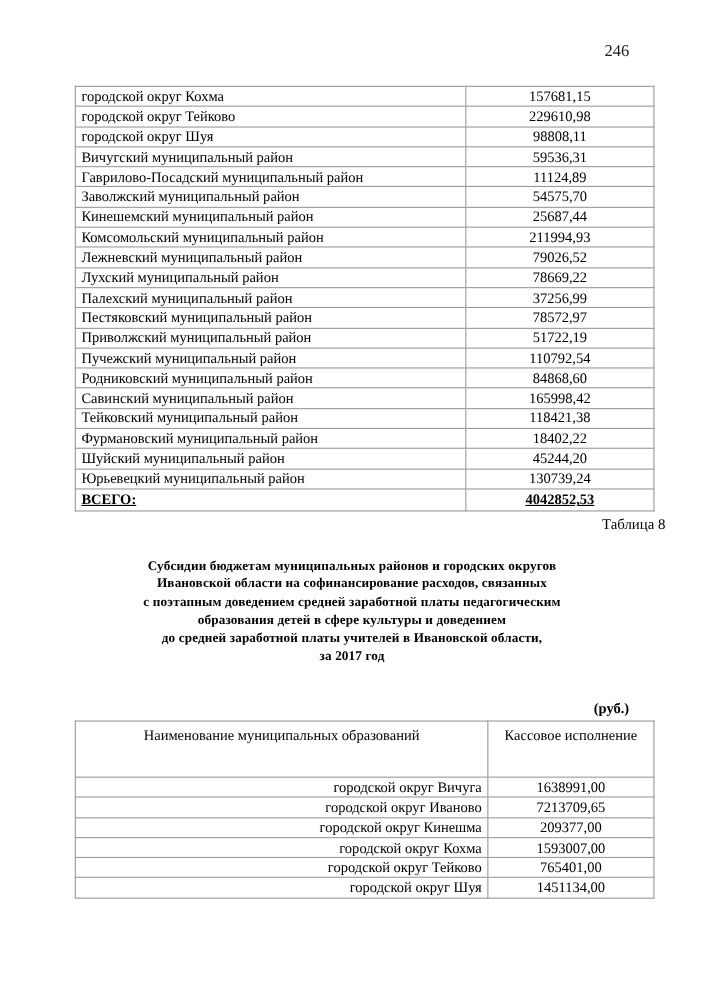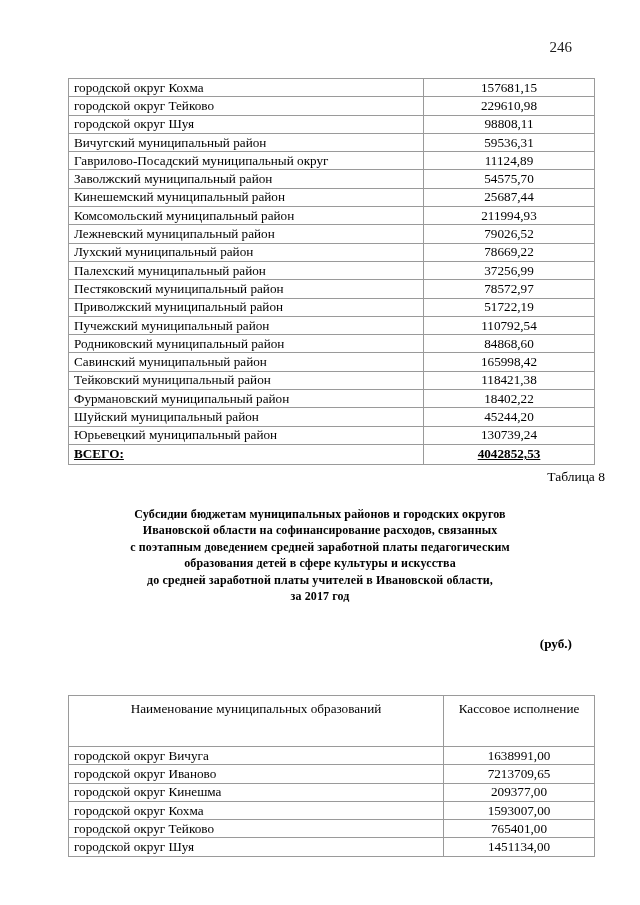--- a/index.html
+++ b/index.html
@@ -91,24 +91,24 @@
     top: 636px;
     left: 0;
     width: 572px;
     text-align: right;
     font-size: 13.2px;
     line-height: 16px;
     font-weight: bold;
   }
 
   
-  #table-subsidies-education-2017 { top: 655px; margin-top: 40px; }
+  #table-subsidies-education-2017 { top: 655px; }
   #table-subsidies-education-2017 th.name-header { width: 364px; text-align: center; height: 45px; vertical-align: top; padding-top: 5px; }
   #table-subsidies-education-2017 th.value-header { width: 140px; text-align: center; height: 45px; vertical-align: top; padding-top: 5px; }
-  #table-subsidies-education-2017 td.name-cell { width: 364px; text-align: left; height: 17.3px; }
+  #table-subsidies-education-2017 td.name-cell { width: 364px; text-align: right; height: 17.3px; }
   #table-subsidies-education-2017 td.value-cell { width: 140px; text-align: center; height: 17.3px; }
 </style>
 </head>
 <body>
 
 <div class="page">
 
   <div class="page-number">246</div>
 
   <table class="doc-table" id="table-subsidies-culture-total">
@@ -123,21 +123,21 @@
         </tr>
         <tr>
           <td class="name-cell">городской округ Шуя</td>
           <td class="value-cell">98808,11</td>
         </tr>
         <tr>
           <td class="name-cell">Вичугский муниципальный район</td>
           <td class="value-cell">59536,31</td>
         </tr>
         <tr>
-          <td class="name-cell">Гаврилово-Посадский муниципальный округ</td>
+          <td class="name-cell">Гаврилово-Посадский муниципальный район</td>
           <td class="value-cell">11124,89</td>
         </tr>
         <tr>
           <td class="name-cell">Заволжский муниципальный район</td>
           <td class="value-cell">54575,70</td>
         </tr>
         <tr>
           <td class="name-cell">Кинешемский муниципальный район</td>
           <td class="value-cell">25687,44</td>
         </tr>
@@ -199,21 +199,21 @@
         </tr>
       </tbody>
   </table>
 
   <div class="table-caption">Таблица 8</div>
 
   <div class="title-block" id="title-block">
       <span class="tline">Субсидии бюджетам муниципальных районов и городских округов</span>
       <span class="tline">Ивановской области на софинансирование расходов, связанных</span>
       <span class="tline">с поэтапным доведением средней заработной платы педагогическим</span>
-      <span class="tline">образования детей в сфере культуры и искусства</span>
+      <span class="tline">образования детей в сфере культуры и доведением</span>
       <span class="tline">до средней заработной платы учителей в Ивановской области,</span>
       <span class="tline">за 2017 год</span>
     </div>
 
   <div class="units-note">(руб.)</div>
 
   <table class="doc-table" id="table-subsidies-education-2017">
     <thead>
       <tr>
         <th class="name-header">Наименование муниципальных образований</th>

